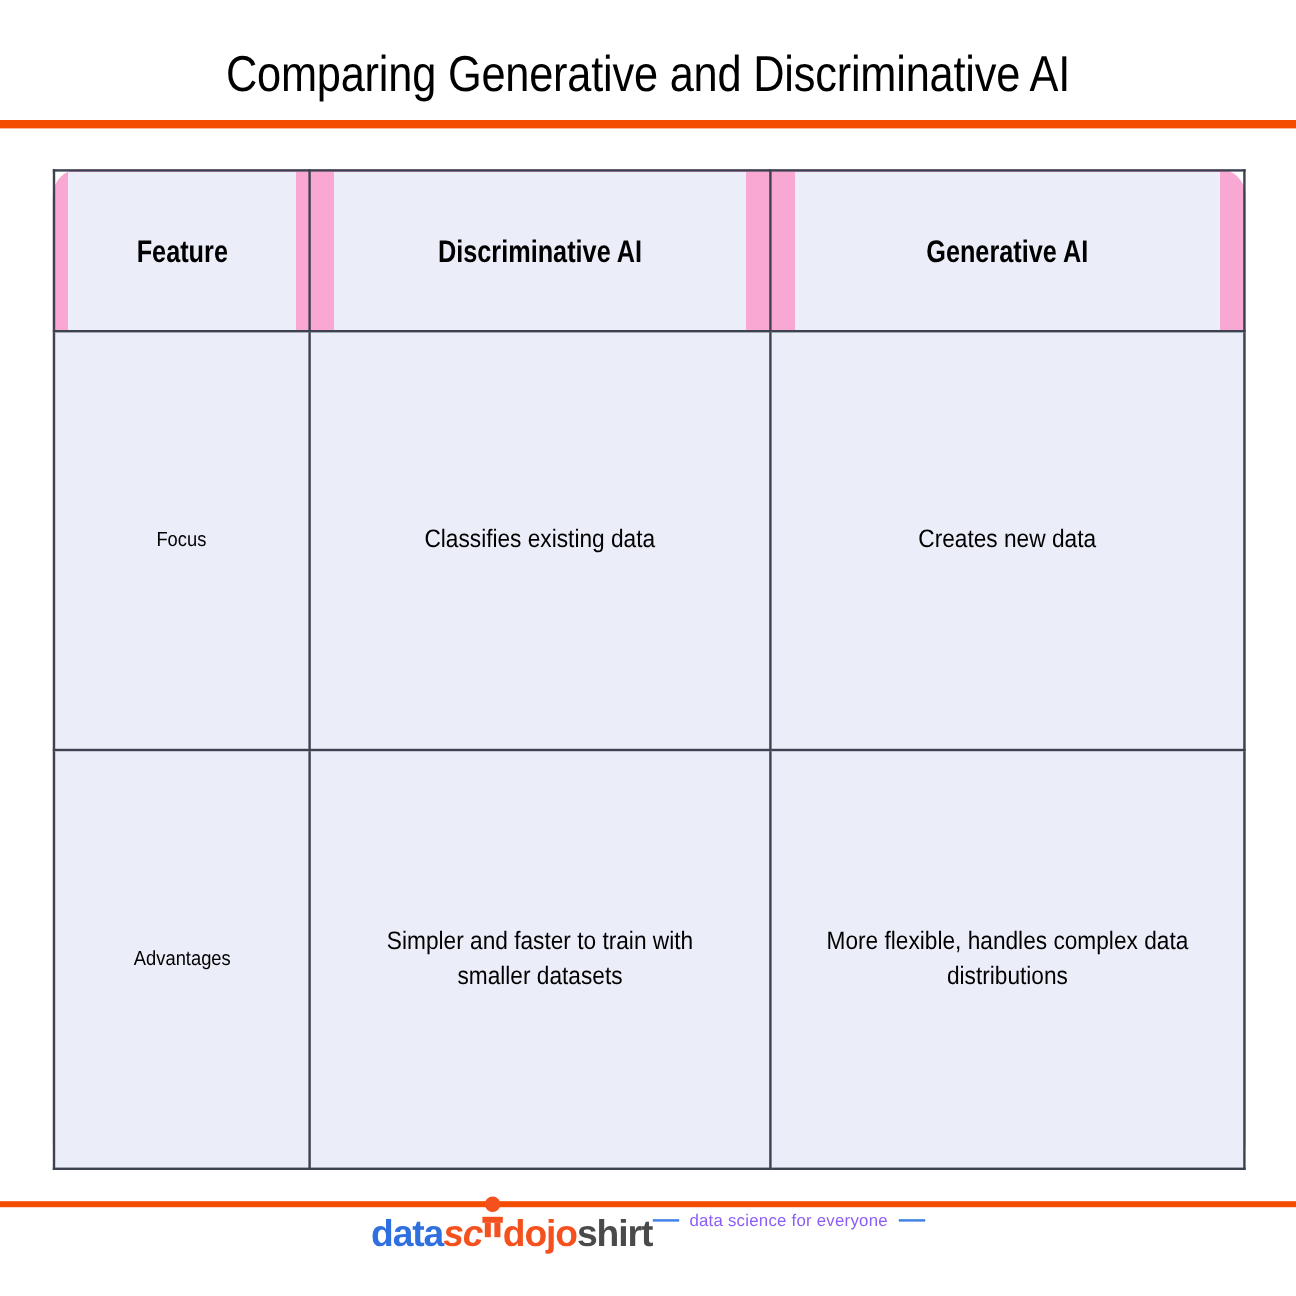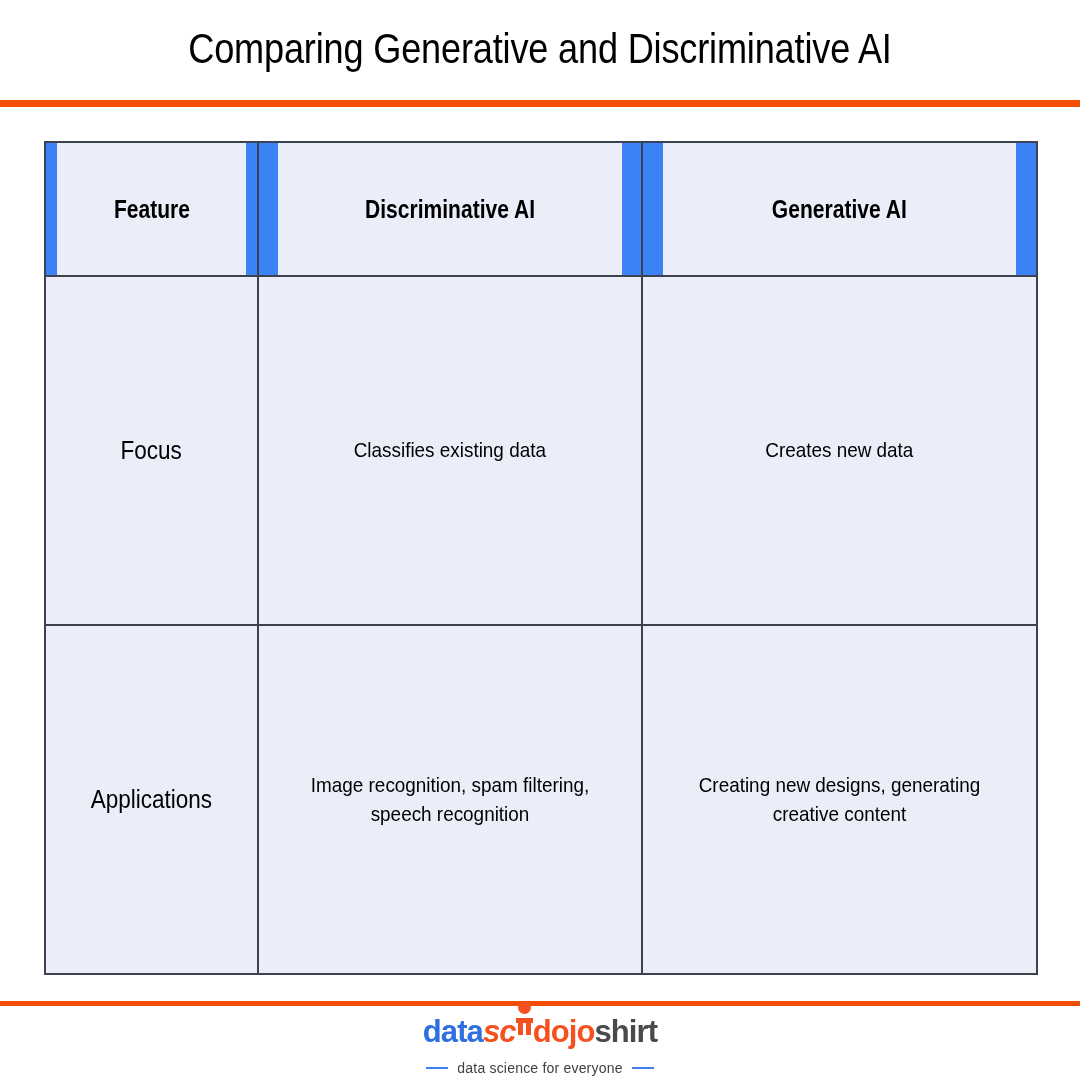--- a/index.html
+++ b/index.html
@@ -17,21 +17,21 @@
     position: relative;
     width: 1080px;
     height: 1080px;
     box-sizing: border-box;
   }
 
   
   .title-area {
     position: absolute;
     left: 0;
-    top: 0;
+    top: 13px;
     width: 1080px;
     height: 98px;
     display: flex;
     align-items: center;
     justify-content: center;
   }
   .page-title {
     font-size: 42px;
     font-weight: 400;
     color: #000000;
@@ -66,21 +66,22 @@
     left: 44px;
     top: 141px;
     width: 992px;
     height: 834px;
   }
   table.cmp {
     width: 992px;
     height: 834px;
     border-collapse: collapse;
     table-layout: fixed;
-    background: #3b82f6;
+    background: #f9a8d4;
+    border-radius: 22px;
   }
   table.cmp col.c1 { width: 213px; }
   table.cmp col.c2 { width: 384px; }
   table.cmp col.c3 { width: 395px; }
 
   table.cmp th,
   table.cmp td {
     border: 2px solid #3d4251;
     background: #ebeef9;
     text-align: center;
@@ -95,38 +96,38 @@
     font-weight: 700;
     transform: scaleX(0.9);
   }
   table.cmp tbody td {
     height: 117px;
     font-size: 21px;
     font-weight: 400;
     line-height: 1.35;
   }
   table.cmp tbody td.feat {
-    font-size: 25px;
+    font-size: 17px;
   }
   .sx {
     display: inline-block;
     transform: scaleX(0.9);
     transform-origin: center center;
   }
 
   
   .footer {
     position: absolute;
     left: 0;
     top: 1006px;
     width: 1080px;
     height: 74px;
     display: flex;
-    flex-direction: column;
-    align-items: center;
+    flex-direction: row;
+    align-items: flex-start;
     justify-content: center;
   }
   .logo {
     position: relative;
     display: flex;
     align-items: baseline;
     justify-content: center;
     font-size: 31px;
     font-weight: 700;
     letter-spacing: -0.9px;
@@ -170,26 +171,26 @@
     position: absolute;
     top: 13px;
     width: 5px;
     height: 12px;
     background: #f4511e;
   }
   .person .leg-l { left: 2px; }
   .person .leg-r { left: 10px; }
 
   .tagline {
-    margin-top: 18px;
+    margin-top: 3px;
     display: flex;
     align-items: center;
     justify-content: center;
     gap: 9px;
-    color: #404040;
+    color: #8b5cf6;
     font-size: 14px;
     letter-spacing: 0.2px;
     font-weight: 400;
   }
   .tagline .dash {
     display: inline-block;
     width: 22px;
     height: 2px;
     background: #3c7fe8;
   }
@@ -232,27 +233,27 @@
           </td>
           <td>
             <span class="sx">Classifies existing data</span>
           </td>
           <td>
             <span class="sx">Creates new data</span>
           </td>
         </tr>
         <tr>
           <td class="feat">
-            <span class="sx">Applications</span>
-          </td>
-          <td>
-            <span class="sx">Image recognition, spam filtering, speech recognition</span>
-          </td>
-          <td>
-            <span class="sx">Creating new designs, generating creative content</span>
+            <span class="sx">Advantages</span>
+          </td>
+          <td>
+            <span class="sx">Simpler and faster to train with smaller datasets</span>
+          </td>
+          <td>
+            <span class="sx">More flexible, handles complex data distributions</span>
           </td>
         </tr>
       </tbody>
     </table>
   </div>
 
   <div class="rule-bottom"></div>
 
   <div class="footer">
     <div class="logo">

